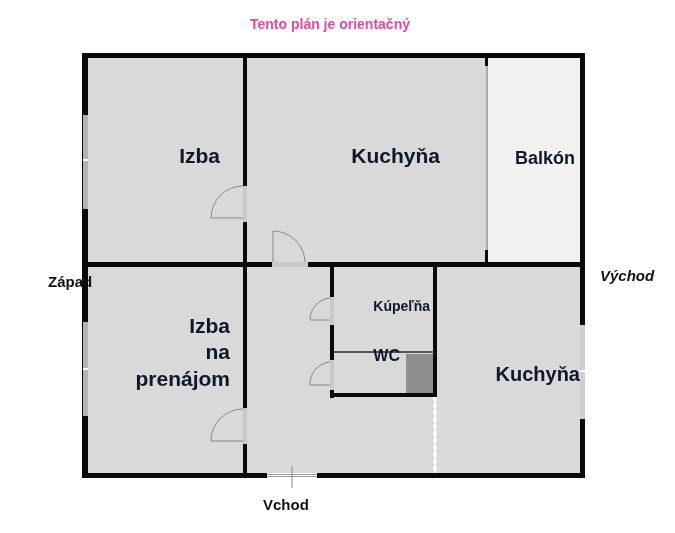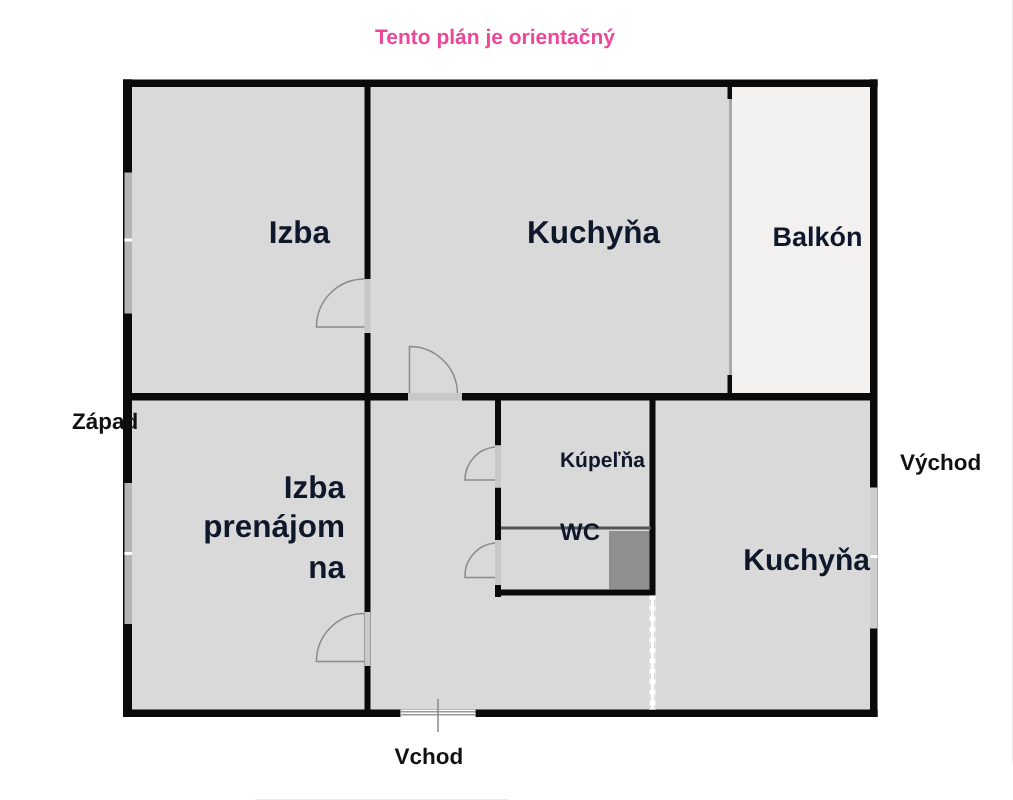--- a/index.html
+++ b/index.html
@@ -109,23 +109,23 @@
     </g>
   </g>
 </svg>
 
 <div class="room-label" style="left:110px; top:143px; width:110px; font-size:21px;">Izba</div>
 <div class="room-label" style="left:290px; top:143px; width:150px; font-size:21px;">Kuchyňa</div>
 <div class="room-label" style="left:495px; top:147px; width:80px; font-size:18px;">Balkón</div>
 
 <div class="room-label" style="left:100px; top:313px; width:130px; font-size:21px;">
   <div>Izba</div>
+  <div>na</div>
   <div>prenájom</div>
-  <div>na</div>
 </div>
 
 <div class="room-label" style="left:338px; top:298px; width:92px; font-size:14px;">Kúpeľňa</div>
 <div class="room-label" style="left:340px; top:346px; width:60px; font-size:16px;">WC</div>
 <div class="room-label" style="left:450px; top:362px; width:130px; font-size:20px;">Kuchyňa</div>
 
 <div class="abs compass" style="left:12px; top:273px;margin-left:36px;">Západ</div>
-<div class="abs compass" style="left:600px; top:300px;">Východ</div>
+<div class="abs compass" style="left:600px; top:267px;font-style:italic;">Východ</div>
 <div class="abs compass" style="left:263px; top:496px;text-align:right;">Vchod</div>
 
 </body></html>

